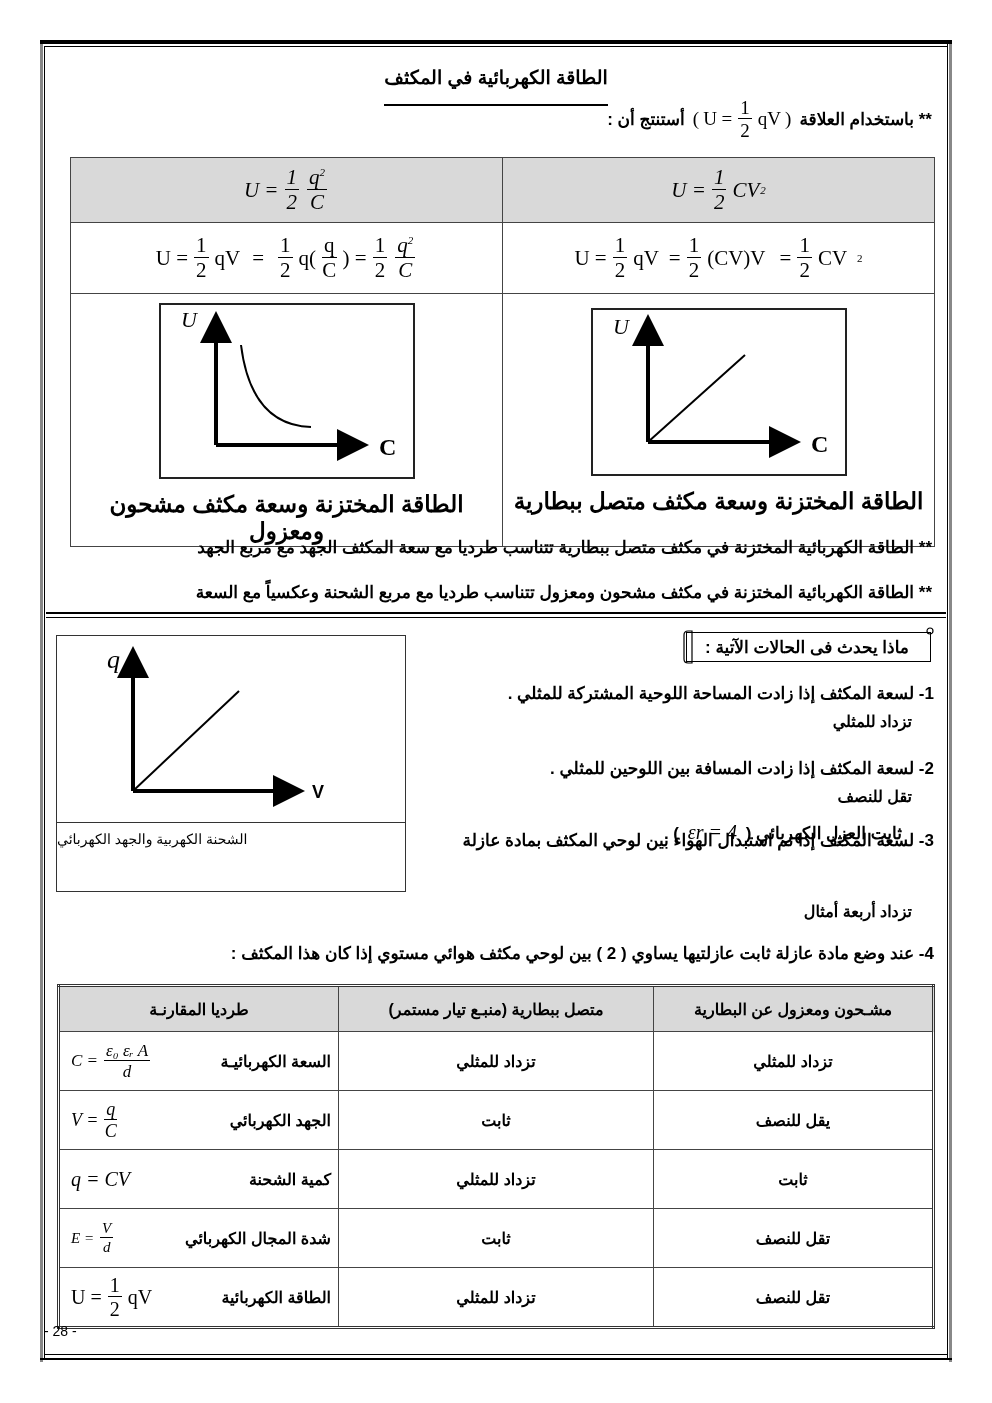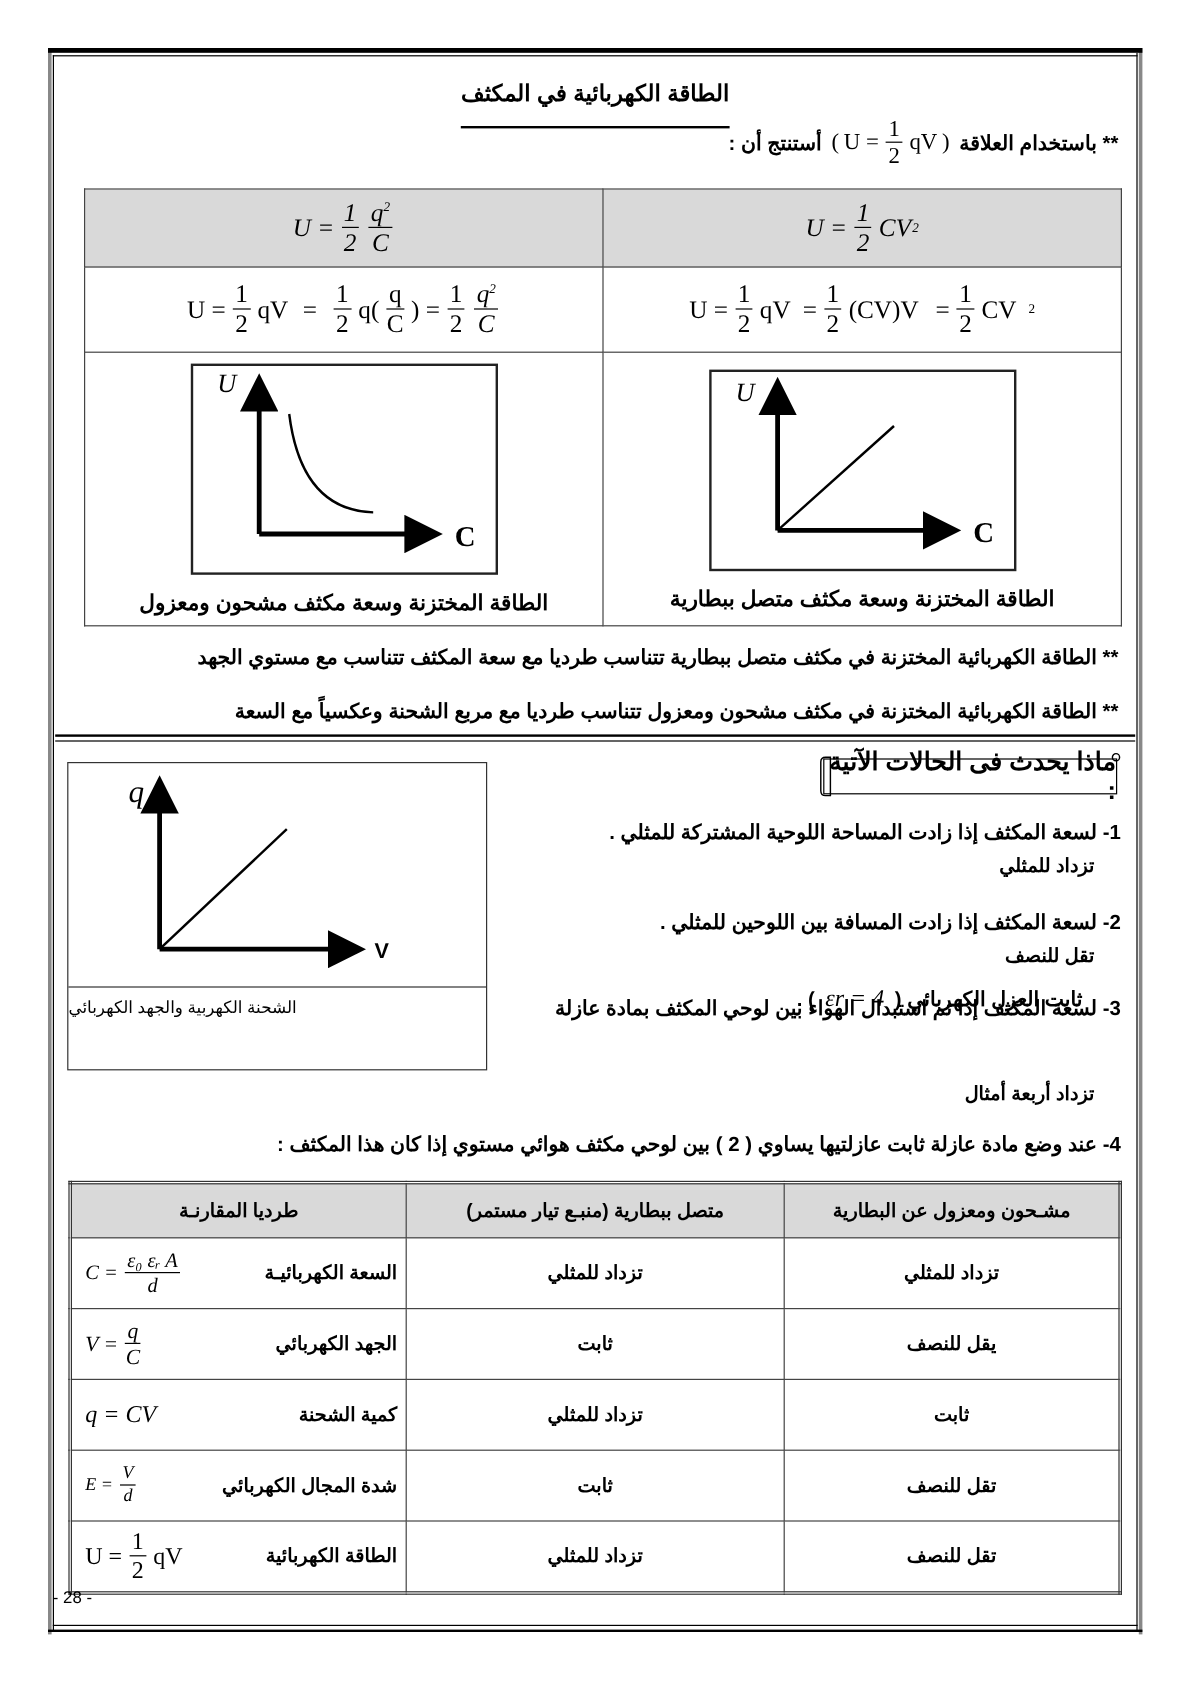--- a/index.html
+++ b/index.html
@@ -27,34 +27,34 @@
   .frac .num { border-bottom:1.5px solid #000; padding:0 2px 1px; }
   .frac .den { padding-top:2px; }
   .math { font-family:"Liberation Serif", serif; direction:ltr; display:inline-flex; align-items:center; gap:4px; white-space:nowrap; }
 
   table.t1 { position:absolute; left:70px; top:157px; width:865px; border-collapse:collapse; }
   table.t1 td { border:1px solid #444; text-align:center; vertical-align:middle; }
   table.t1 tr.head td { background:#d9d9d9; height:62px; font-size:21px; }
   table.t1 tr.deriv td { height:68px; font-size:21px; }
   table.t1 tr.graphs td { height:225px; vertical-align:top; }
   .graph-box { border:2px solid #222; margin:0 auto; position:relative; background:#fff; }
-  .graph-caption { font-size:18px; font-weight:bold; direction:rtl; margin-top:12px; }
+  .graph-caption { font-size:23px; font-weight:bold; direction:rtl; margin-top:12px; }
 
   .note { position:absolute; right:60px; direction:rtl; font-size:17px; font-weight:bold; }
   .note .em { font-weight:900; text-decoration:none; }
 
   .sep1 { position:absolute; left:46px; top:612px; width:900px; height:2px; background:#000; }
   .sep2 { position:absolute; left:46px; top:617px; width:900px; height:1px; background:#000; }
 
   .qv-box { position:absolute; left:56px; top:635px; width:350px; height:257px; border:1.5px solid #333; box-sizing:border-box; }
   .qv-cap { position:absolute; left:0; top:186px; width:100%; border-top:1.5px solid #333; text-align:left; direction:rtl; font-size:14px; }
 
   .banner { position:absolute; left:680px; top:627px; width:255px; height:38px; }
   .banner-body { position:absolute; left:6px; top:5px; width:245px; height:30px; border:1.5px solid #000; box-sizing:border-box;
-                 direction:rtl; font-size:21px; font-weight:bold; display:flex; align-items:center; justify-content:flex-end; }
+                 direction:rtl; font-size:17px; font-weight:bold; display:flex; align-items:center; justify-content:flex-end; padding-left:18px; }
 
   .q-item { position:absolute; right:58px; direction:rtl; font-size:17px; font-weight:bold; white-space:nowrap; }
   .q-ans { position:absolute; right:80px; direction:rtl; font-size:16px; font-weight:900; letter-spacing:0.5px; }
 
   table.t2 { position:absolute; left:57px; top:984px; width:878px; border-collapse:collapse; border:3px double #333; }
   table.t2 td { border:1px solid #444; text-align:center; vertical-align:middle; height:56px; font-size:16px; direction:rtl; }
   table.t2 tr.h td { background:#d9d9d9; height:42px; font-size:16px; font-weight:bold; }
   table.t2 td.val { font-weight:900; font-size:16px; }
   .cmp { display:flex; direction:rtl; align-items:center; justify-content:space-between; padding:0 6px 0 10px; }
   .cmp-label { font-weight:bold; font-size:16px; }
@@ -206,22 +206,22 @@
       </div>
       <div class="graph-caption">الطاقة المختزنة وسعة مكثف متصل ببطارية</div>
     </td>
   </tr>
 </tbody>
   </table>
 
 <div class="note" style="top:537px">
   <span>** الطاقة الكهربائية المختزنة في مكثف متصل ببطارية تتناسب طرديا مع</span>
   <span class="em" style="font-weight:900">سعة المكثف</span>
-  <span>تتناسب مع</span>
-  <span class="em" style="font-weight:900">مستوي الجهد</span>
+  <span>الجهد مع</span>
+  <span class="em" style="font-weight:900">مربع الجهد</span>
 </div>
 <div class="note" style="top:582px">
   <span>** الطاقة الكهربائية المختزنة في مكثف مشحون ومعزول تتناسب طرديا مع</span>
   <span class="em" style="font-weight:900">مربع الشحنة</span>
   <span>وعكسياً مع</span>
   <span class="em" style="font-weight:900">السعة</span>
 </div>
 
 <div class="sep1"></div>
 <div class="sep2"></div>

